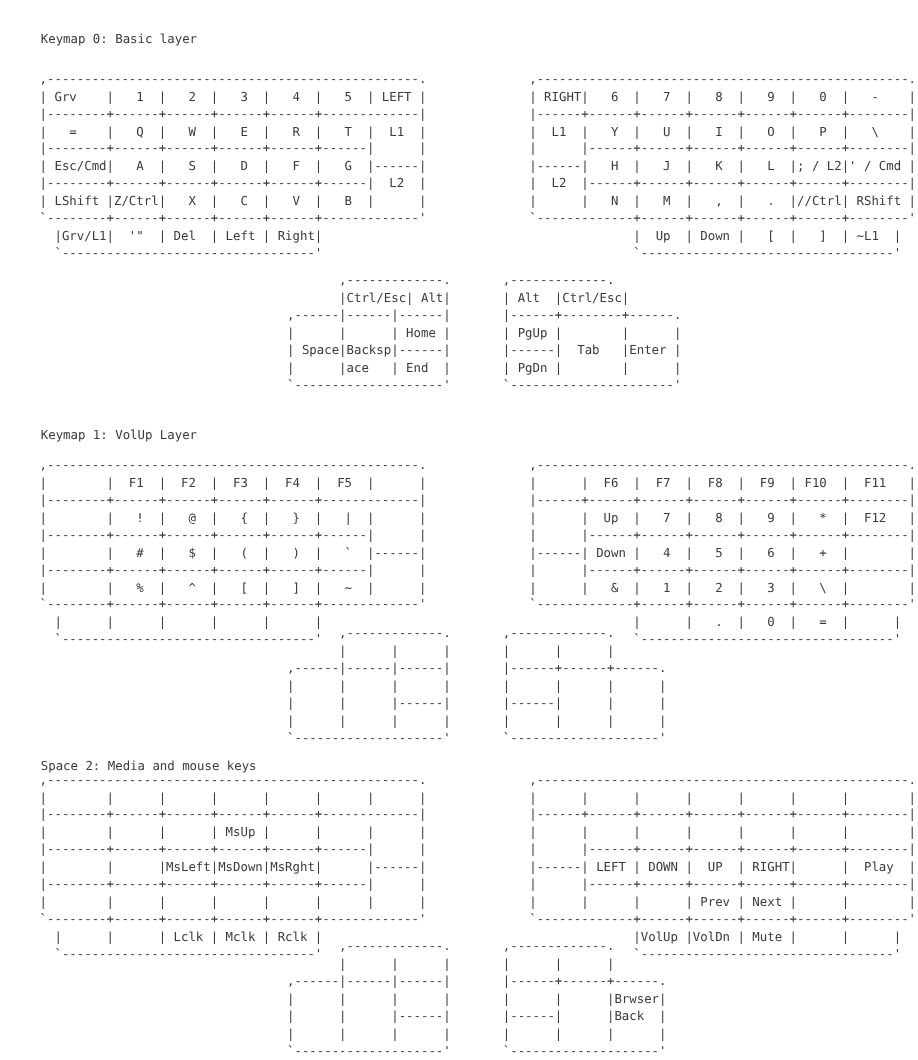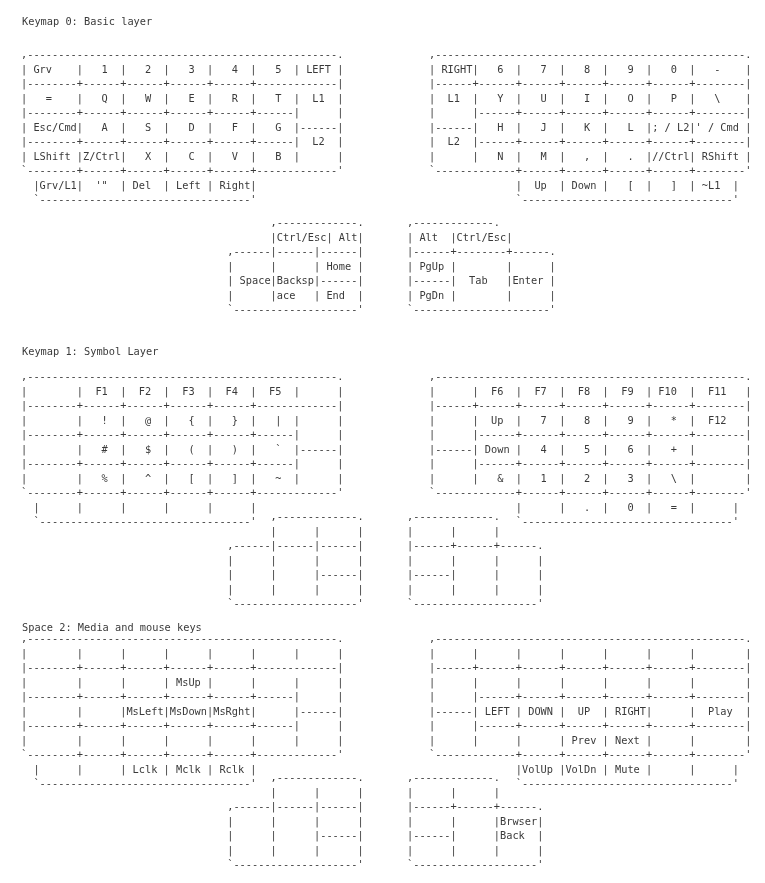--- a/index.html
+++ b/index.html
@@ -1,18 +1,18 @@
 <!DOCTYPE html>
 <html><head>
 <meta charset="utf-8">
 <style>
   html,body{margin:0;padding:0;background:#ffffff;}
   .page{position:relative;width:765px;height:883px;background:#ffffff;overflow:hidden;}
   .art{
-    position:absolute;margin:0;
+    position:absolute;margin:12px;
     font-family:"DejaVu Sans Mono","Liberation Mono",monospace;
     font-size:10.3px;line-height:14.5px;color:#3a3a3a;
     white-space:pre;letter-spacing:0;
   }
   .x-title{left:22px}
   .x-left{left:21px}
   .x-right{left:429px}
   .x-tleft{left:221px}
   .x-tright{left:407px}
   .y-k0-title{top:14px}
@@ -61,21 +61,21 @@
  |      |ace   | End  |
  `--------------------'</pre>
   <pre class="art x-tright y-k0-th">,-------------.
 | Alt  |Ctrl/Esc|
 |------+--------+------.
 | PgUp |        |      |
 |------|  Tab   |Enter |
 | PgDn |        |      |
 `----------------------'</pre>
 
-  <pre class="art x-title y-k1-title">Keymap 1: Symbol Layer</pre>
+  <pre class="art x-title y-k1-title">Keymap 1: VolUp Layer</pre>
   <pre class="art x-left  y-k1">,--------------------------------------------------.
 |        |  F1  |  F2  |  F3  |  F4  |  F5  |      |
 |--------+------+------+------+------+-------------|
 |        |   !  |   @  |   {  |   }  |   |  |      |
 |--------+------+------+------+------+------|      |
 |        |   #  |   $  |   (  |   )  |   `  |------|
 |--------+------+------+------+------+------|      |
 |        |   %  |   ^  |   [  |   ]  |   ~  |      |
 `--------+------+------+------+------+-------------'
   |      |      |      |      |      |

